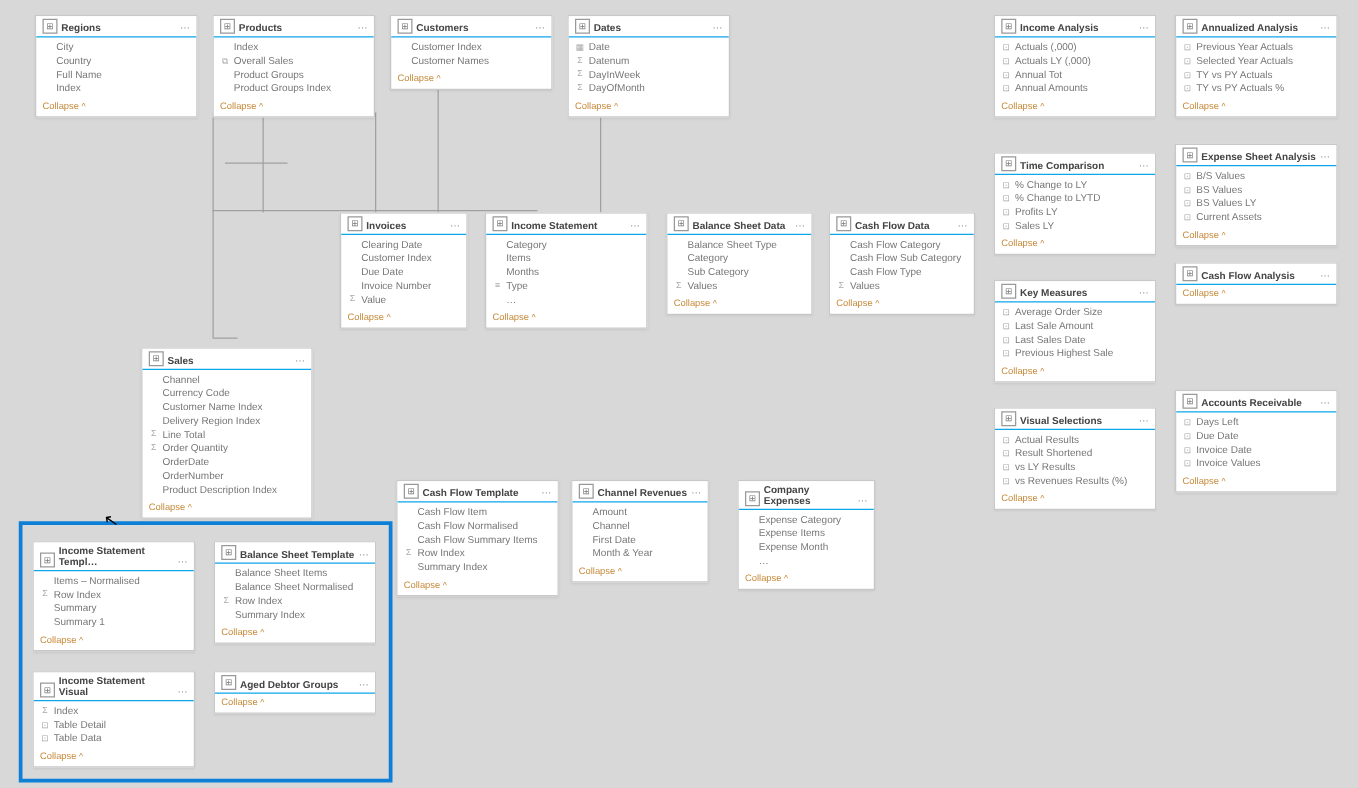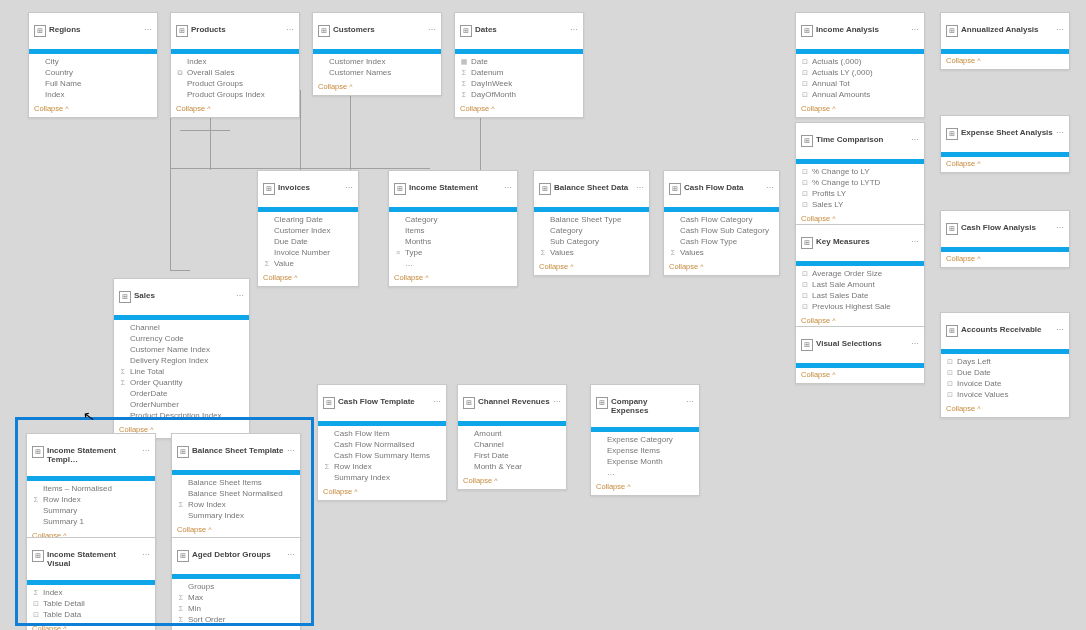--- a/index.html
+++ b/index.html
@@ -1,18 +1,18 @@
 <!DOCTYPE html>
 <html><head>
 <meta charset="utf-8">
 <style>
   html,body{margin:0;padding:0;width:1086px;height:630px;background:#d8d8d8;font-family:'Segoe UI',Arial,sans-serif;overflow:hidden}
   .canvas{position:relative;width:1086px;height:630px}
   .table{position:absolute;background:#fff;border:1px solid #c8c8c8;box-shadow:0 1px 2px rgba(0,0,0,.08);font-size:8px;color:#666}
-  .table-header{display:flex;align-items:flex-start;gap:3px;border-bottom:5px solid #0ea5e9;padding:12px 5px;background:#fff}
+  .table-header{display:flex;align-items:flex-end;gap:3px;border-bottom:1px solid #0ea5e9;padding:2px 5px;background:#fff}
   .table-header .title{font-weight:600;color:#444;flex:1}
   .table-header .kicon{width:10px;height:10px;border:1px solid #999;display:flex;align-items:center;justify-content:center;font-size:7px;color:#777}
   .table-header .chev{color:#999;font-size:8px}
   .fields{padding:2px 0}
   .field{display:flex;align-items:center;gap:3px;padding:1px 5px;color:#777}
   .field .ficon{width:8px;text-align:center;color:#aaa;font-size:7px}
   .collapse{color:#c68a3b;padding:2px 5px 4px;font-size:7.5px}
   .collapse .up{font-size:7px;margin-left:2px}
   .selbox{position:absolute;border:3px solid #0e7fd6;background:transparent;pointer-events:none}
   .linkline{position:absolute;background:#a0a0a0}
@@ -124,21 +124,21 @@
           <span>DayInWeek</span>
         </div>
       <div class="field">
           <span class="ficon">Σ</span>
           <span>DayOfMonth</span>
         </div>
     </div>
     <div class="collapse"><span>Collapse</span><span class="up">^</span></div>
   </div>
 
-  <div class="table" style="left:257px;top:170px;width:100px">
+  <div class="table" style="left:272px;top:170px;width:100px">
     <div class="table-header">
       <span class="kicon">⊞</span>
       <span class="title">Invoices</span>
       <span class="chev">⋯</span>
     </div>
     <div class="fields">
       <div class="field">
           <span class="ficon"></span>
           <span>Clearing Date</span>
         </div>
@@ -455,38 +455,20 @@
     </div>
     <div class="collapse"><span>Collapse</span><span class="up">^</span></div>
   </div>
 
   <div class="table" style="left:171px;top:537px;width:128px">
     <div class="table-header">
       <span class="kicon">⊞</span>
       <span class="title">Aged Debtor Groups</span>
       <span class="chev">⋯</span>
     </div>
-    <div class="fields">
-      <div class="field">
-          <span class="ficon"></span>
-          <span>Groups</span>
-        </div>
-      <div class="field">
-          <span class="ficon">Σ</span>
-          <span>Max</span>
-        </div>
-      <div class="field">
-          <span class="ficon">Σ</span>
-          <span>Min</span>
-        </div>
-      <div class="field">
-          <span class="ficon">Σ</span>
-          <span>Sort Order</span>
-        </div>
-    </div>
     <div class="collapse"><span>Collapse</span><span class="up">^</span></div>
   </div>
 
   <div class="table" style="left:795px;top:12px;width:128px">
     <div class="table-header">
         <span class="kicon">⊞</span>
         <span class="title">Income Analysis</span>
         <span class="chev">⋯</span>
       </div>
     <div class="fields">
@@ -509,20 +491,38 @@
     </div>
     <div class="collapse"><span>Collapse</span><span class="up">^</span></div>
   </div>
 
   <div class="table" style="left:940px;top:12px;width:128px">
     <div class="table-header">
         <span class="kicon">⊞</span>
         <span class="title">Annualized Analysis</span>
         <span class="chev">⋯</span>
       </div>
+    <div class="fields">
+      <div class="field">
+          <span class="ficon">⊡</span>
+          <span>Previous Year Actuals</span>
+        </div>
+      <div class="field">
+          <span class="ficon">⊡</span>
+          <span>Selected Year Actuals</span>
+        </div>
+      <div class="field">
+          <span class="ficon">⊡</span>
+          <span>TY vs PY Actuals</span>
+        </div>
+      <div class="field">
+          <span class="ficon">⊡</span>
+          <span>TY vs PY Actuals %</span>
+        </div>
+    </div>
     <div class="collapse"><span>Collapse</span><span class="up">^</span></div>
   </div>
 
   <div class="table" style="left:795px;top:122px;width:128px">
     <div class="table-header">
         <span class="kicon">⊞</span>
         <span class="title">Time Comparison</span>
         <span class="chev">⋯</span>
       </div>
     <div class="fields">
@@ -545,20 +545,38 @@
     </div>
     <div class="collapse"><span>Collapse</span><span class="up">^</span></div>
   </div>
 
   <div class="table" style="left:940px;top:115px;width:128px">
     <div class="table-header">
         <span class="kicon">⊞</span>
         <span class="title">Expense Sheet Analysis</span>
         <span class="chev">⋯</span>
       </div>
+    <div class="fields">
+      <div class="field">
+          <span class="ficon">⊡</span>
+          <span>B/S Values</span>
+        </div>
+      <div class="field">
+          <span class="ficon">⊡</span>
+          <span>BS Values</span>
+        </div>
+      <div class="field">
+          <span class="ficon">⊡</span>
+          <span>BS Values LY</span>
+        </div>
+      <div class="field">
+          <span class="ficon">⊡</span>
+          <span>Current Assets</span>
+        </div>
+    </div>
     <div class="collapse"><span>Collapse</span><span class="up">^</span></div>
   </div>
 
   <div class="table" style="left:795px;top:224px;width:128px">
     <div class="table-header">
         <span class="kicon">⊞</span>
         <span class="title">Key Measures</span>
         <span class="chev">⋯</span>
       </div>
     <div class="fields">
@@ -590,20 +608,38 @@
       </div>
     <div class="collapse"><span>Collapse</span><span class="up">^</span></div>
   </div>
 
   <div class="table" style="left:795px;top:326px;width:128px">
     <div class="table-header">
         <span class="kicon">⊞</span>
         <span class="title">Visual Selections</span>
         <span class="chev">⋯</span>
       </div>
+    <div class="fields">
+      <div class="field">
+          <span class="ficon">⊡</span>
+          <span>Actual Results</span>
+        </div>
+      <div class="field">
+          <span class="ficon">⊡</span>
+          <span>Result Shortened</span>
+        </div>
+      <div class="field">
+          <span class="ficon">⊡</span>
+          <span>vs LY Results</span>
+        </div>
+      <div class="field">
+          <span class="ficon">⊡</span>
+          <span>vs Revenues Results (%)</span>
+        </div>
+    </div>
     <div class="collapse"><span>Collapse</span><span class="up">^</span></div>
   </div>
 
   <div class="table" style="left:940px;top:312px;width:128px">
     <div class="table-header">
         <span class="kicon">⊞</span>
         <span class="title">Accounts Receivable</span>
         <span class="chev">⋯</span>
       </div>
     <div class="fields">

